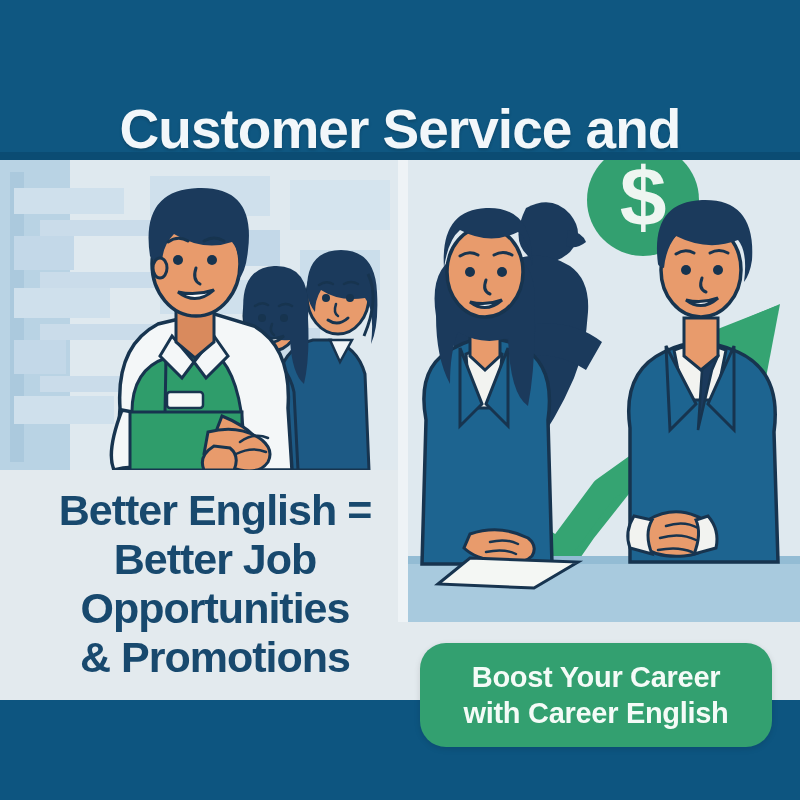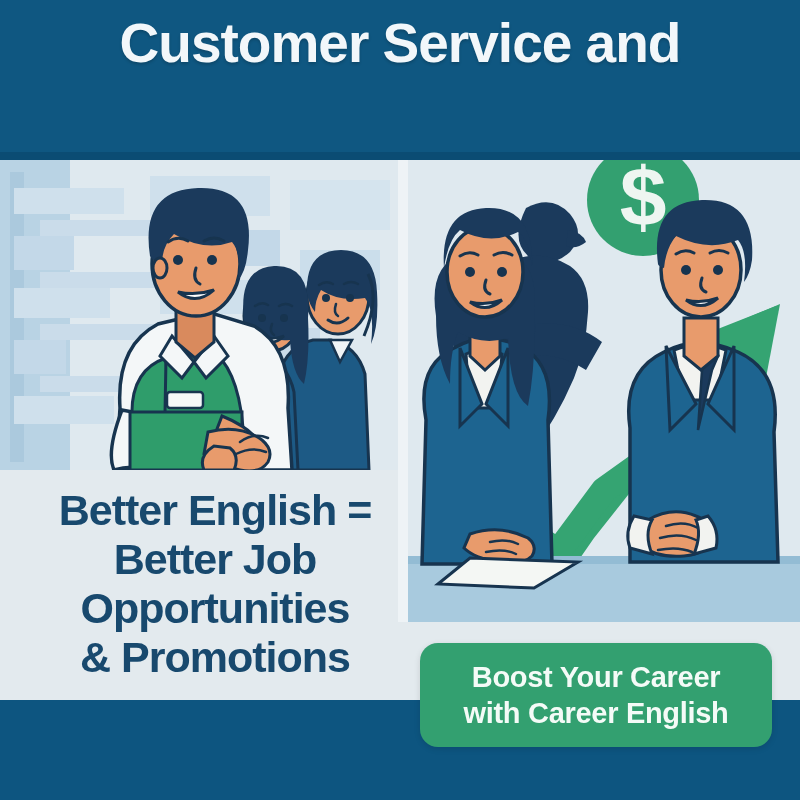--- a/index.html
+++ b/index.html
@@ -11,21 +11,21 @@
   }
   #poster{
     position:relative;width:800px;height:800px;
     background:#0d5580;
     overflow:hidden;
   }
   
   .header{
     position:absolute;left:0;top:0;width:800px;height:158px;
     background:#0f5781;
-    display:flex;flex-direction:column;align-items:center;justify-content:flex-start;
+    display:flex;flex-direction:column;align-items:center;justify-content:flex-end;
     padding-top:14px;box-sizing:border-box;z-index:6;gap:45px;
   }
   .header-rule{
     position:absolute;left:0;top:152px;width:800px;height:8px;
     background:#0b4c73;z-index:6;
   }
   .title-line{
     color:#f2f7fa;font-weight:bold;font-size:55px;line-height:58px;
     letter-spacing:-1px;text-align:center;white-space:nowrap;
     text-shadow:0 2px 3px rgba(0,0,0,.18);
@@ -60,21 +60,21 @@
     position:absolute;left:0;top:486px;width:398px;
     text-align:center;z-index:5;margin-left:16px;
   }
   .tagline-line{
     color:#18496e;font-weight:bold;font-size:43px;line-height:49px;
     letter-spacing:-1px;white-space:nowrap;
   }
   
   .cta{
     position:absolute;left:420px;top:643px;width:352px;height:104px;
-    background:#33a070;border-radius:18px;z-index:8;
+    background:#33a070;border-radius:26px;z-index:8;
     display:flex;flex-direction:column;align-items:center;justify-content:center;
     box-shadow:0 2px 6px rgba(0,0,0,.12);
   }
   .cta-line{
     color:#f4fbf7;font-weight:bold;font-size:29px;line-height:36px;
     white-space:nowrap;letter-spacing:-.3px;
   }
   svg{display:block;}
 </style>
 </head>

